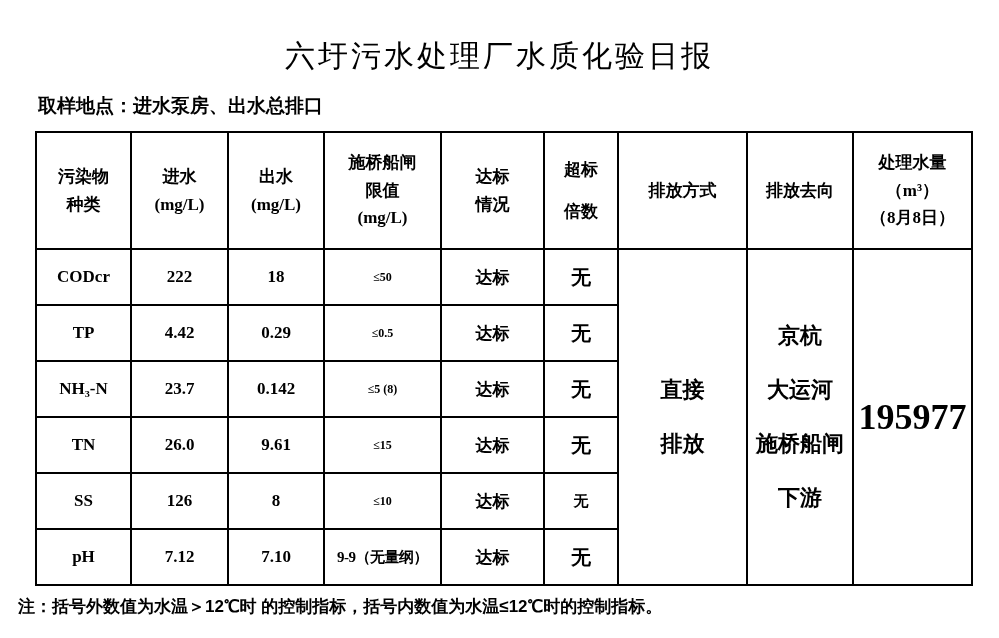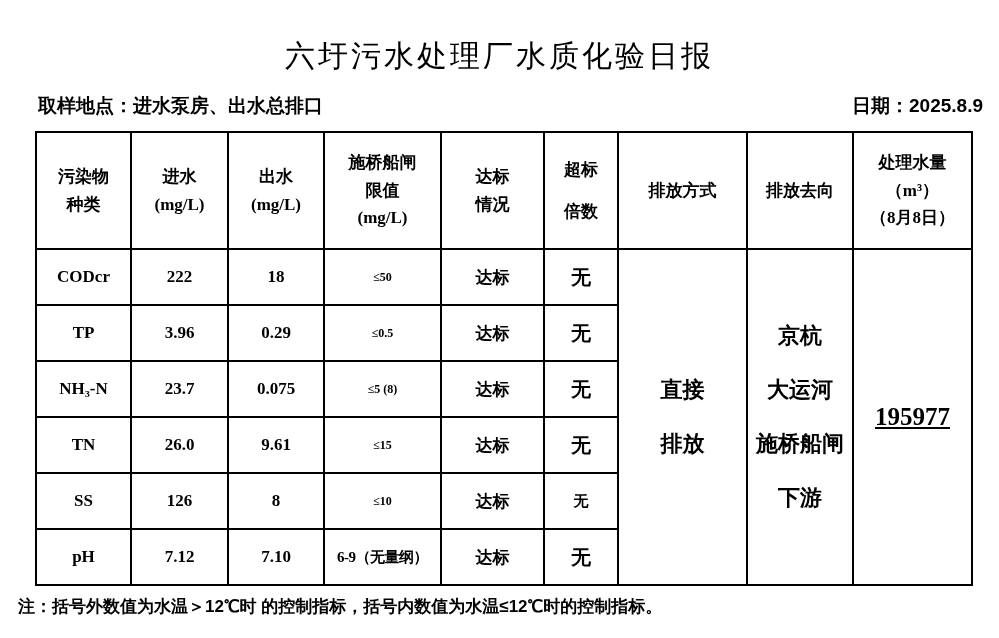--- a/index.html
+++ b/index.html
@@ -64,42 +64,40 @@
   td.limit { font-size: 12px; }
   td.limit-ph { font-size: 15px; letter-spacing: -0.5px; }
   td.exceed { font-size: 20px; }
   td.exceed-small { font-size: 15px; }
   td.merged {
     white-space: pre-line;
     line-height: 2.45;
     font-size: 22px;
   }
   td.volume {
-    font-size: 25px;
+    font-size: 36px;
     font-weight: 700;
-    text-decoration: underline;
   }
 
   .note {
     margin: 9px 0 0 18px;
     font-size: 17px;
     font-weight: 700;
     font-family: "Liberation Sans", sans-serif;
   }
 </style>
 </head>
 <body>
 
 <div class="page">
 
   <div class="title">六圩污水处理厂水质化验日报</div>
 
   <div class="subheader">
     <span>取样地点：进水泵房、出水总排口</span>
-    <span>日期：2025.8.9</span>
   </div>
 
   <table class="report">
     <colgroup>
       <col style="width:95px">
         <col style="width:97px">
         <col style="width:96px">
       <col style="width:117px">
         <col style="width:103px">
         <col style="width:74px">
@@ -140,30 +138,30 @@
         <td class="merged" rowspan="6">直接
 排放</td>
         <td class="merged" rowspan="6">京杭
 大运河
 施桥船闸
 下游</td>
         <td class="volume" rowspan="6">195977</td>
       </tr>
       <tr>
         <td>TP</td>
-        <td>3.96</td>
+        <td>4.42</td>
         <td>0.29</td>
         <td class="limit">≤0.5</td>
         <td>达标</td>
         <td class="exceed">无</td>
       </tr>
       <tr>
         <td>NH₃-N</td>
         <td>23.7</td>
-        <td>0.075</td>
+        <td>0.142</td>
         <td class="limit">≤5 (8)</td>
         <td>达标</td>
         <td class="exceed">无</td>
       </tr>
       <tr>
         <td>TN</td>
         <td>26.0</td>
         <td>9.61</td>
         <td class="limit">≤15</td>
         <td>达标</td>
@@ -174,21 +172,21 @@
         <td>126</td>
         <td>8</td>
         <td class="limit">≤10</td>
         <td>达标</td>
         <td class="exceed exceed-small">无</td>
       </tr>
       <tr>
         <td>pH</td>
         <td>7.12</td>
         <td>7.10</td>
-        <td class="limit limit-ph">6-9（无量纲）</td>
+        <td class="limit limit-ph">9-9（无量纲）</td>
         <td>达标</td>
         <td class="exceed">无</td>
       </tr>
     </tbody>
   </table>
 
   <div class="note">注：括号外数值为水温＞12℃时 的控制指标，括号内数值为水温≤12℃时的控制指标。</div>
 
 </div>
 

